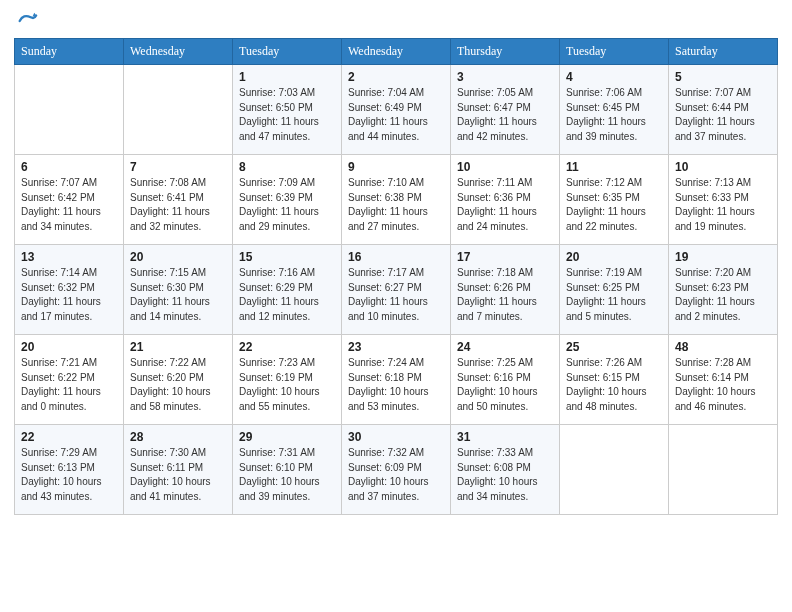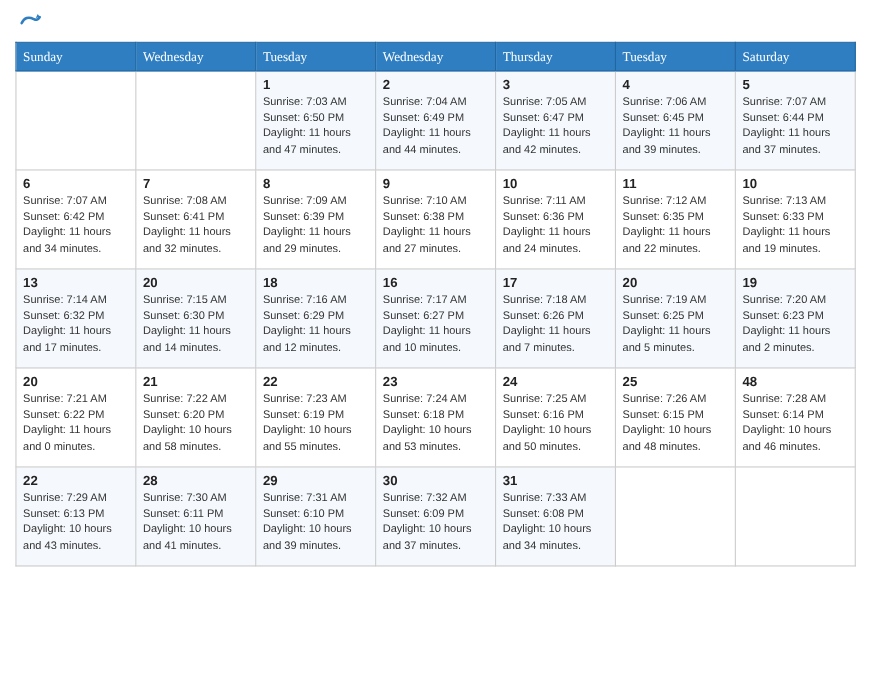--- a/index.html
+++ b/index.html
@@ -195,21 +195,21 @@
         <tr>
           <td>
             <span class="day-number">13</span>
             <div class="day-info">Sunrise: 7:14 AM<br>Sunset: 6:32 PM<br>Daylight: 11 hours and 17 minutes.</div>
           </td>
           <td>
             <span class="day-number">20</span>
             <div class="day-info">Sunrise: 7:15 AM<br>Sunset: 6:30 PM<br>Daylight: 11 hours and 14 minutes.</div>
           </td>
           <td>
-            <span class="day-number">18</span>
+            <span class="day-number">15</span>
             <div class="day-info">Sunrise: 7:16 AM<br>Sunset: 6:29 PM<br>Daylight: 11 hours and 12 minutes.</div>
           </td>
           <td>
             <span class="day-number">16</span>
             <div class="day-info">Sunrise: 7:17 AM<br>Sunset: 6:27 PM<br>Daylight: 11 hours and 10 minutes.</div>
           </td>
           <td>
             <span class="day-number">17</span>
             <div class="day-info">Sunrise: 7:18 AM<br>Sunset: 6:26 PM<br>Daylight: 11 hours and 7 minutes.</div>
           </td>

